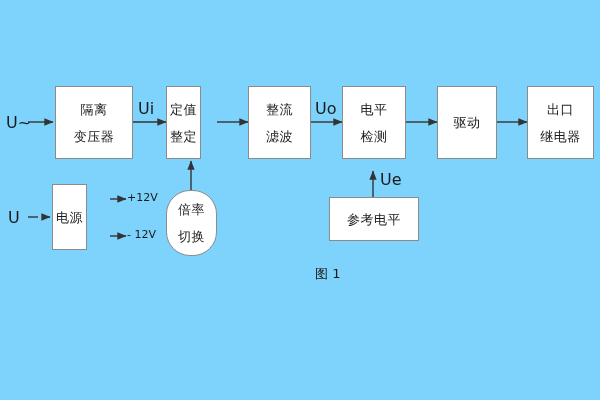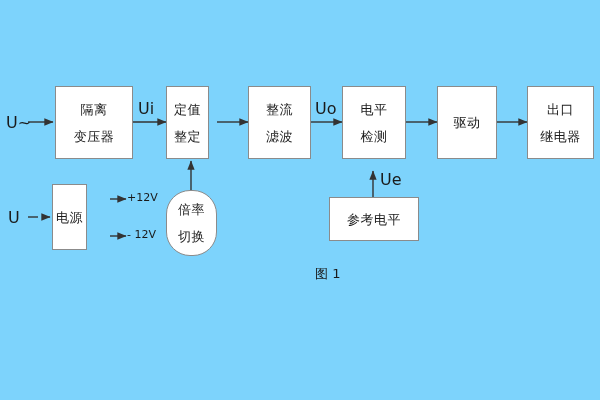--- a/index.html
+++ b/index.html
@@ -100,21 +100,21 @@
     <line x1="110" y1="199" x2="126" y2="199" stroke="#333333" stroke-width="1.4" marker-end="url(#ah)"></line>
 
     <line x1="110" y1="236" x2="126" y2="236" stroke="#333333" stroke-width="1.4" marker-end="url(#ah)"></line>
   </svg>
 
   <div class="blk" style="left:55px; top:86px; width:78px; height:73px;">
     <span class="ln">隔离</span>
     <span class="ln">变压器</span>
   </div>
 
-  <div class="blk" style="left:166px; top:86px; width:43px; height:73px;">
+  <div class="blk" style="left:166px; top:86px; width:35px; height:73px;">
     <span class="ln">定值</span>
     <span class="ln">整定</span>
   </div>
 
   <div class="blk" style="left:248px; top:86px; width:63px; height:73px;">
     <span class="ln">整流</span>
     <span class="ln">滤波</span>
   </div>
 
   <div class="blk" style="left:342px; top:86px; width:64px; height:73px;">

